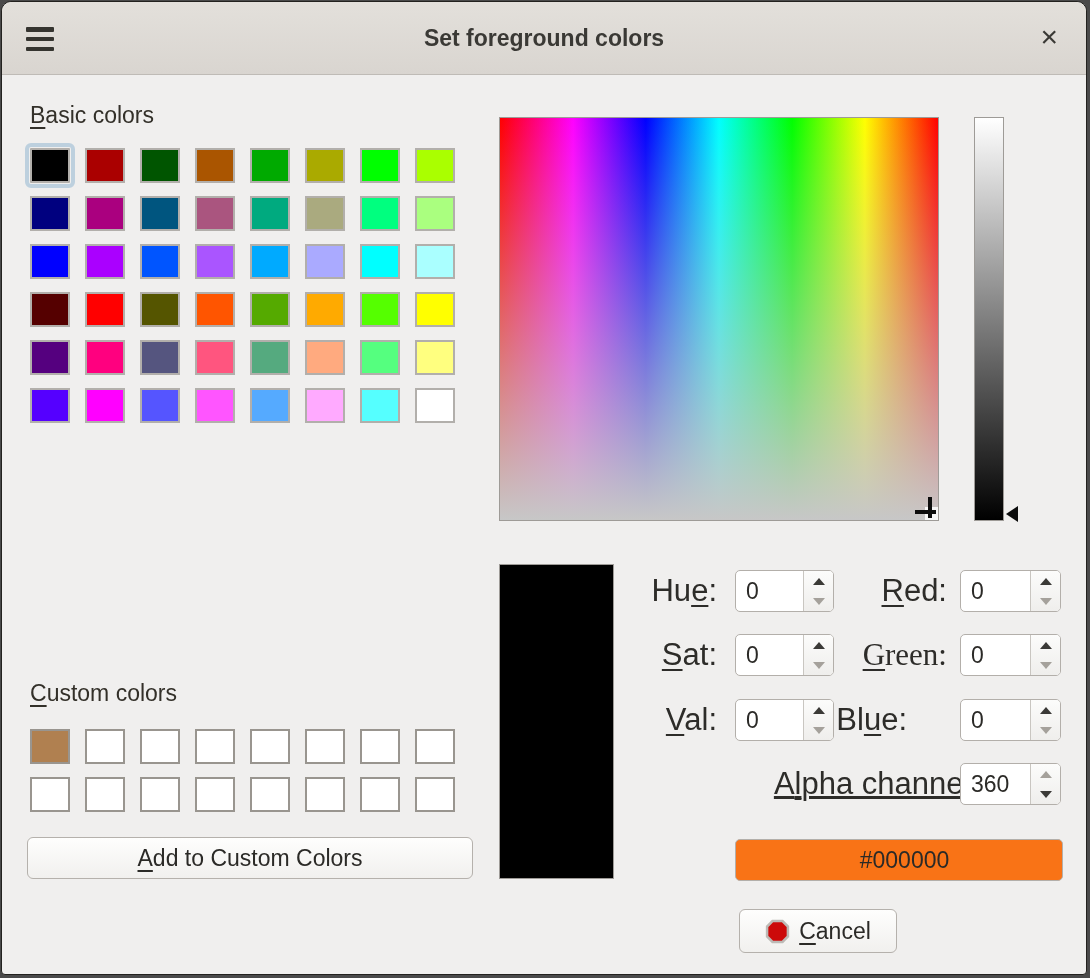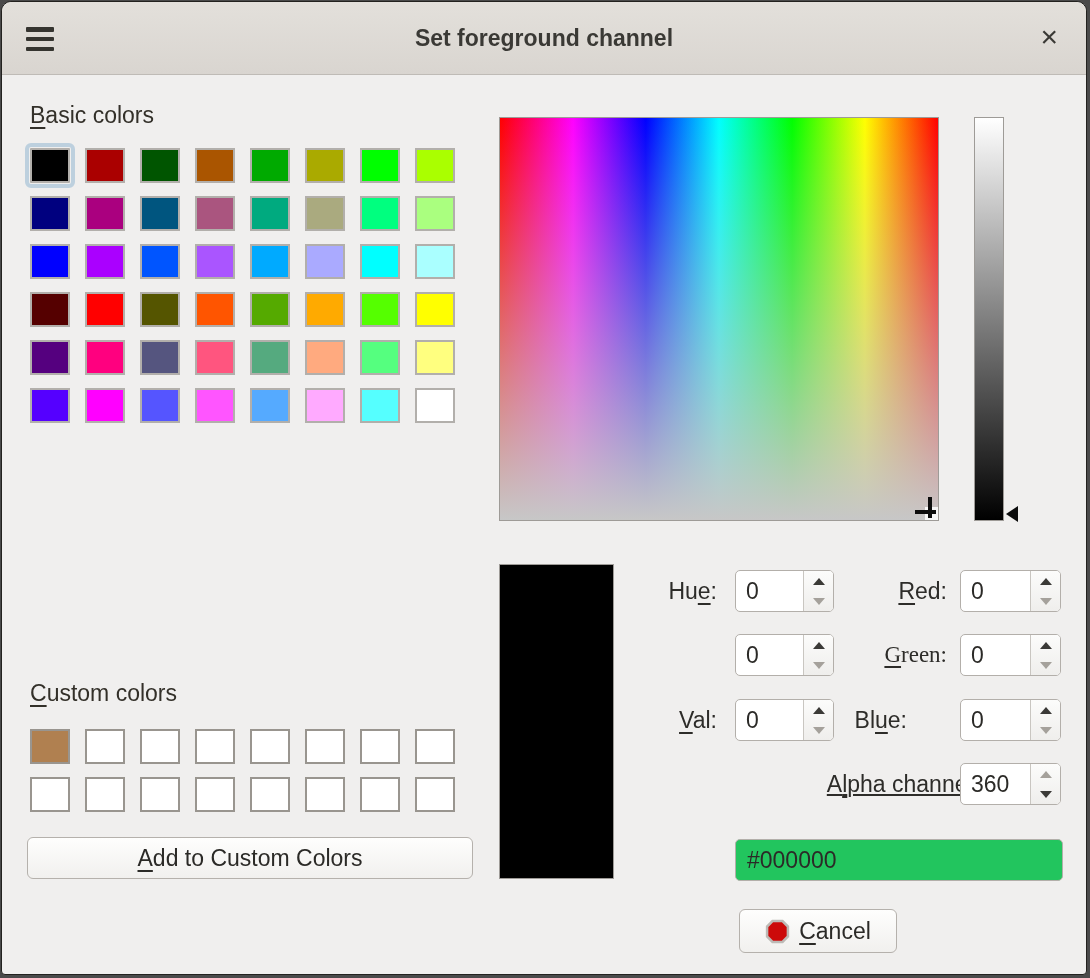--- a/index.html
+++ b/index.html
@@ -35,47 +35,47 @@
       linear-gradient(to right,#ff0000 0%,#ff00ff 16.7%,#0000ff 33.3%,#00ffff 50%,#00ff00 66.7%,#ffff00 83.3%,#ff0000 100%);}
   .cross-center{position:absolute;right:0;bottom:0;width:13px;height:13px;background:rgba(255,255,255,.85);}
   .cross-h{position:absolute;right:2px;bottom:6px;width:21px;height:4px;background:#0d0d0d;}
   .cross-v{position:absolute;right:6px;bottom:2px;width:4px;height:21px;background:#0d0d0d;}
   .val-slider{position:absolute;left:972px;top:115px;width:30px;height:404px;border:1px solid #9e9b97;box-sizing:border-box;
     background:linear-gradient(#ffffff,#000000);cursor:pointer;}
   .val-arrow{position:absolute;left:1004px;top:504px;width:0;height:0;cursor:pointer;
     border-top:8px solid transparent;border-bottom:8px solid transparent;border-right:12px solid #0c0c0c;}
   .preview{position:absolute;left:497px;top:562px;width:115px;height:315px;background:#000000;border:1px solid #9e9b97;box-sizing:border-box;}
   
-  .fld-label{position:absolute;font-size:23px;color:#2d2c29;line-height:42px;text-align:right;}
+  .fld-label{position:absolute;font-size:31px;color:#2d2c29;line-height:42px;text-align:right;}
   .spin{position:absolute;width:99px;height:42px;background:#ffffff;border:1px solid #b3afaa;border-radius:5px;
     display:flex;box-sizing:border-box;}
   .spin-value{flex:1;font-size:23px;line-height:40px;padding-left:10px;color:#2b2a27;}
   .spin-arrows{width:29px;border-left:1px solid #c9c6c1;display:flex;flex-direction:column;
     background:linear-gradient(#fcfcfb,#efeeec);border-radius:0 4px 4px 0;}
   .spin-up,.spin-down{flex:1;display:flex;align-items:center;justify-content:center;cursor:pointer;}
   .tri{width:0;height:0;border-left:6px solid transparent;border-right:6px solid transparent;}
   .tri.up{border-bottom:7px solid #3b3a37;}
   .tri.down{border-top:7px solid #3b3a37;}
   .tri.up.disabled{border-bottom-color:#a5a19b;}
   .tri.down.disabled{border-top-color:#a5a19b;}
-  .text-input{position:absolute;background:#22c55e;border:1px solid #b3afaa;border-radius:5px;
-    font-size:23px;color:#2b2a27;padding:0 0 0 11px;box-sizing:border-box;font-family:inherit;}
+  .text-input{position:absolute;background:#f97316;border:1px solid #b3afaa;border-radius:5px;
+    font-size:23px;color:#2b2a27;padding:0 0 0 11px;box-sizing:border-box;font-family:inherit;text-align:center;}
 </style>
 </head>
 <body>
 
 <div class="window">
 
   <div class="titlebar">
     <div class="menu-btn">
       <span class="bar"></span>
       <span class="bar"></span>
       <span class="bar"></span>
     </div>
-    <div class="win-title">Set foreground channel</div>
+    <div class="win-title">Set foreground colors</div>
     <div class="close-btn">×</div>
   </div>
 
   <div class="sec-label" style="left:28px;top:100px;"><u>B</u>asic colors</div>
   <div class="grid" style="left:28px;top:146px;">
       <span class="swatch selected" style="background: rgb(0, 0, 0);"></span>
       <span class="swatch" style="background: rgb(170, 0, 0);"></span>
       <span class="swatch" style="background: rgb(0, 85, 0);"></span>
       <span class="swatch" style="background: rgb(170, 85, 0);"></span>
       <span class="swatch" style="background: rgb(0, 170, 0);"></span>
@@ -165,20 +165,21 @@
     <span class="spin-arrows">
       <span class="spin-up">
           <i class="tri up"></i>
         </span>
       <span class="spin-down">
           <i class="tri down disabled"></i>
         </span>
     </span>
   </div>
 
+  <div class="fld-label" style="left:545px;top:632px;width:170px;"><u>S</u>at:</div>
   <div class="spin" style="left:733px;top:632px;">
     <span class="spin-value">0</span>
     <span class="spin-arrows">
       <span class="spin-up">
           <i class="tri up"></i>
         </span>
       <span class="spin-down">
           <i class="tri down disabled"></i>
         </span>
     </span>

